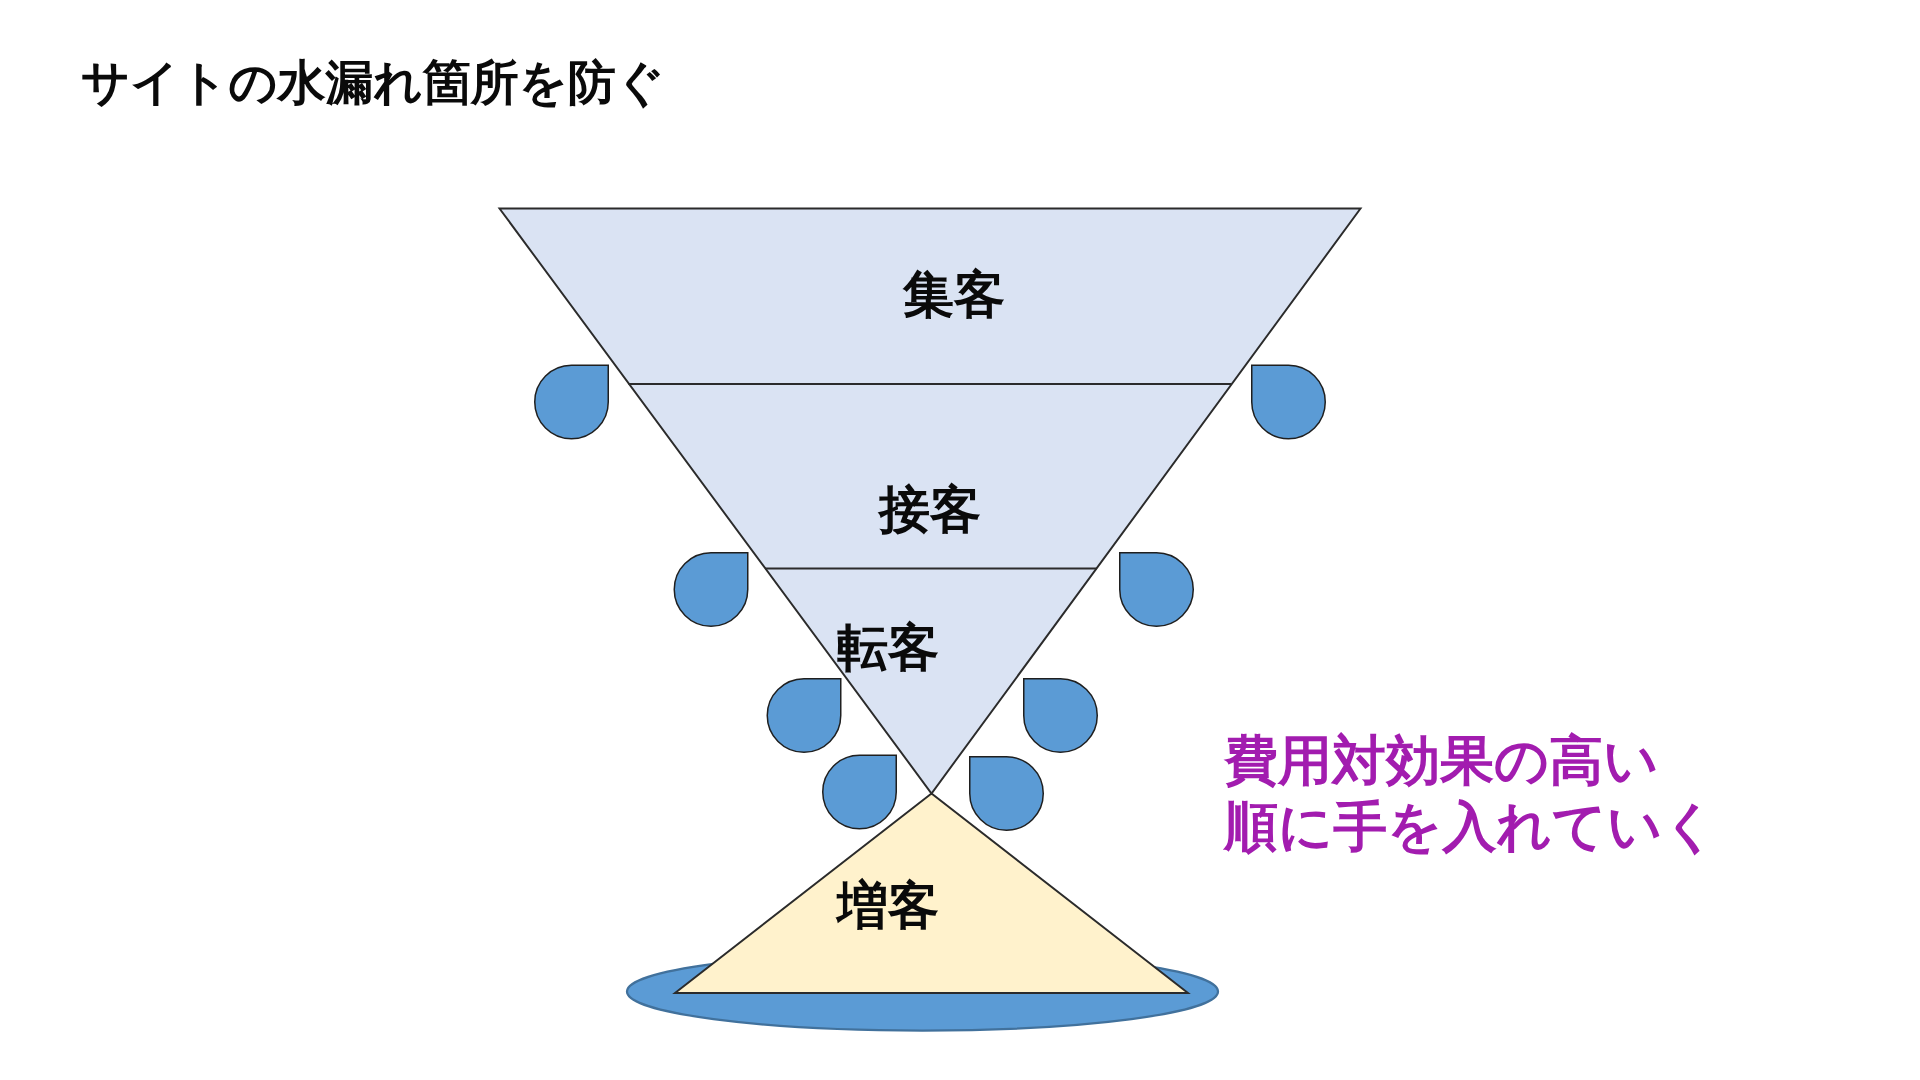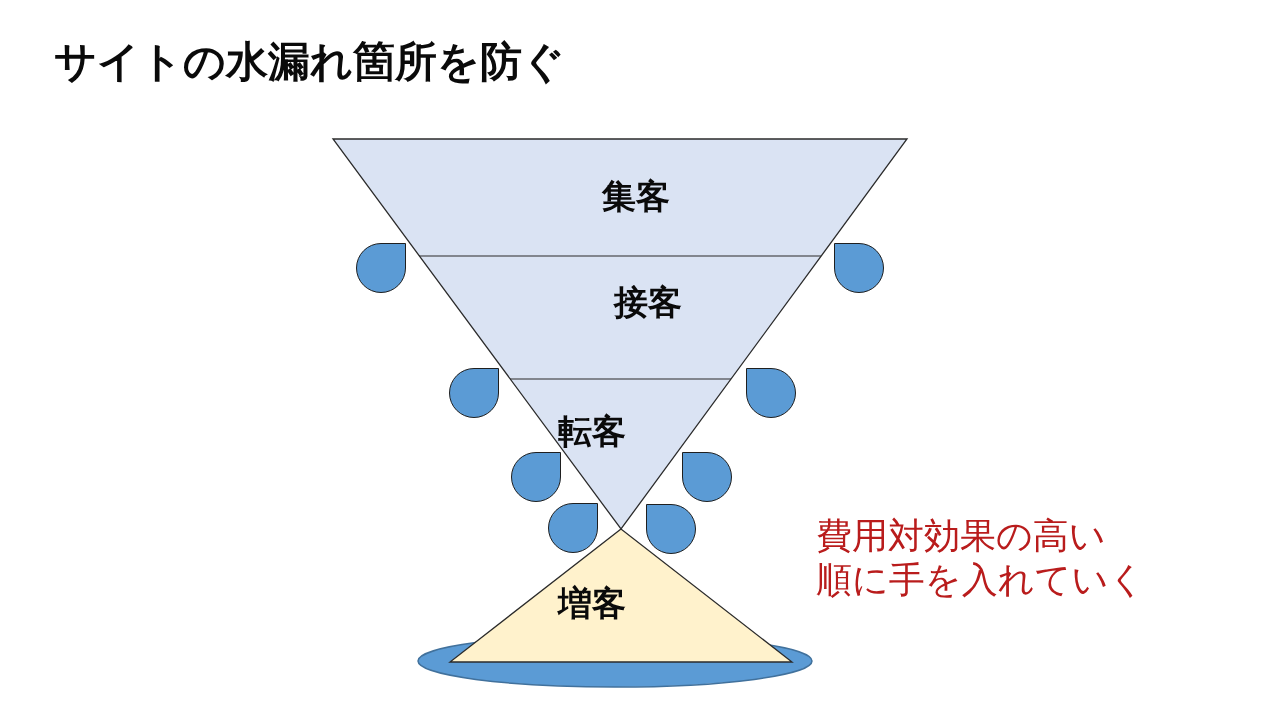--- a/index.html
+++ b/index.html
@@ -19,41 +19,41 @@
     position: absolute;
     left: 0;
     top: 0;
     width: 1280px;
     height: 720px;
   }
   .slide-title {
     position: absolute;
     left: 54px;
     top: 34px;
-    font-size: 42px;
+    font-size: 32px;
     font-weight: bold;
     color: #0a0a0a;
     letter-spacing: 0px;
     white-space: nowrap;
   }
   .section-label {
     position: absolute;
     transform: translate(-50%, -50%);
     font-size: 34px;
     font-weight: bold;
     color: #0a0a0a;
     white-space: nowrap;
   }
   .annotation {
     position: absolute;
     left: 816px;
-    top: 514px;
+    top: 486px;
     font-size: 36px;
-    font-weight: normal;
-    color: #b91c1c;
+    font-weight: bold;
+    color: #a21caf;
     line-height: 44px;
     white-space: pre-line;
   }
   .drop {
     position: absolute;
     width: 50px;
     height: 50px;
     background: #5b9bd5;
     border: 1.5px solid #1f1f1f;
     box-sizing: border-box;
@@ -84,21 +84,21 @@
   <div class="drop left" style="left:449px; top:368px;"></div>
   <div class="drop left" style="left:511px; top:452px;"></div>
   <div class="drop left" style="left:548px; top:503px;"></div>
 
   <div class="drop right" style="left:834px; top:243px;"></div>
   <div class="drop right" style="left:746px; top:368px;"></div>
   <div class="drop right" style="left:682px; top:452px;"></div>
   <div class="drop right" style="left:646px; top:504px;"></div>
 
   <div class="section-label" style="left:620px; top:197px;margin-left:16px;">集客</div>
-  <div class="section-label" style="left:620px; top:303px;margin-left:28px;">接客</div>
+  <div class="section-label" style="left:620px; top:340px;">接客</div>
   <div class="section-label" style="left:592px; top:432px;">転客</div>
 
   <div class="section-label" style="left:592px; top:604px;">増客</div>
 
   <div class="annotation">費用対効果の高い
 順に手を入れていく</div>
 
 </div>
 
 </body></html>

